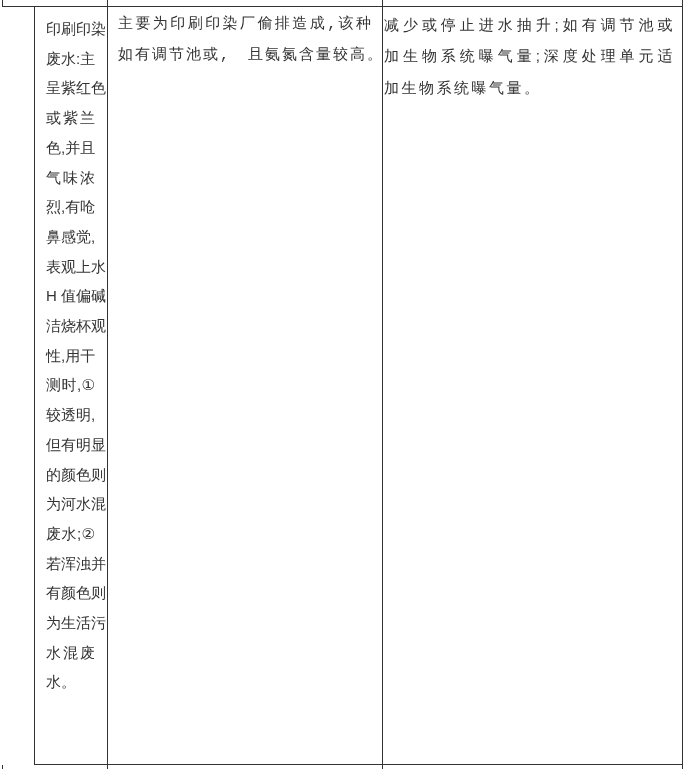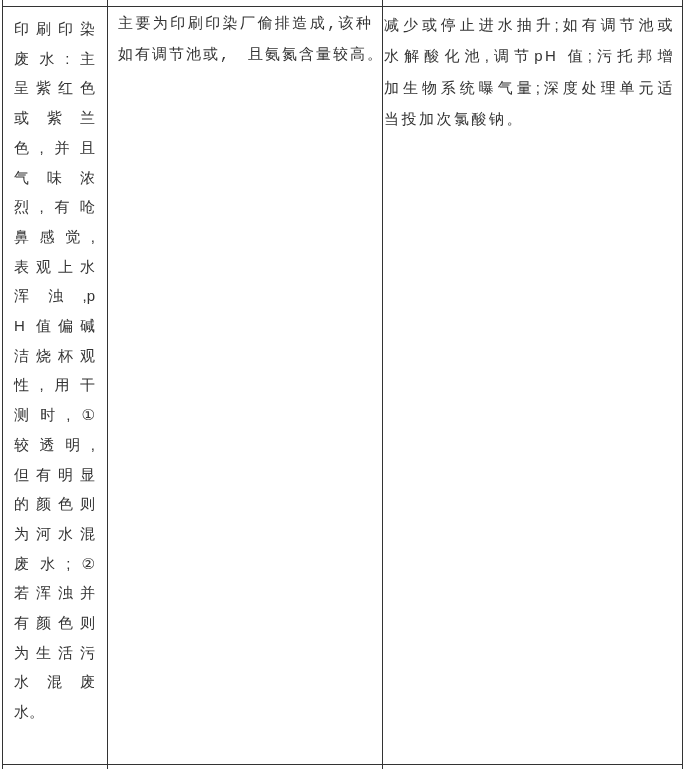--- a/index.html
+++ b/index.html
@@ -31,21 +31,21 @@
     font-size: 15px;
   }
   .cell {
     border-left: 1px solid var(--border);
     border-bottom: 1px solid var(--border);
     background: var(--bg);
     overflow: hidden;
   }
   .cell.c3 { border-right: 1px solid var(--border); }
   .cell.r3 { border-bottom: none; }
-  .cell.r2.c1 { padding: 7px 12px 0 11px; }
+  .cell.r2.c1 { padding: 7px 12px 0 11px; margin-left: 32px; }
   .cell.r2.c2 { padding: 2px 9px 0 10px; }
   .cell.r2.c3 { padding: 2px 7px 0 1px; }
   .line {
     text-align: justify;
     text-align-last: justify;
     white-space: nowrap;
   }
   .line.last {
     text-align: left;
     text-align-last: auto;
@@ -67,21 +67,20 @@
     <div class="cell r2 c1">
         <div class="line">印刷印染</div>
         <div class="line">废水:主</div>
         <div class="line">呈紫红色</div>
         <div class="line">或紫兰</div>
         <div class="line">色,并且</div>
         <div class="line">气味浓</div>
         <div class="line">烈,有呛</div>
         <div class="line">鼻感觉,</div>
         <div class="line">表观上水</div>
-        <div class="line">浑浊,p</div>
         <div class="line">H 值偏碱</div>
         <div class="line">洁烧杯观</div>
         <div class="line">性,用干</div>
         <div class="line">测时,①</div>
         <div class="line">较透明,</div>
         <div class="line">但有明显</div>
         <div class="line">的颜色则</div>
         <div class="line">为河水混</div>
         <div class="line">废水;②</div>
         <div class="line">若浑浊并</div>
@@ -89,23 +88,22 @@
         <div class="line">为生活污</div>
         <div class="line">水混废</div>
         <div class="line last">水。</div>
       </div>
     <div class="cell r2 c2">
         <div class="line">主要为印刷印染厂偷排造成,该种</div>
         <div class="line last">如有调节池或,　且氨氮含量较高。</div>
       </div>
     <div class="cell r2 c3">
         <div class="line">减少或停止进水抽升;如有调节池或</div>
-        <div class="line">水解酸化池,调节pH 值;污托邦增</div>
         <div class="line">加生物系统曝气量;深度处理单元适</div>
-        <div class="line last">当投加次氯酸钠。</div>
+        <div class="line last">加生物系统曝气量。</div>
       </div>
 
     <div class="cell r3 c1"></div>
     <div class="cell r3 c2"></div>
     <div class="cell r3 c3"></div>
 
   </div>
 </div>
 
 </body></html>

